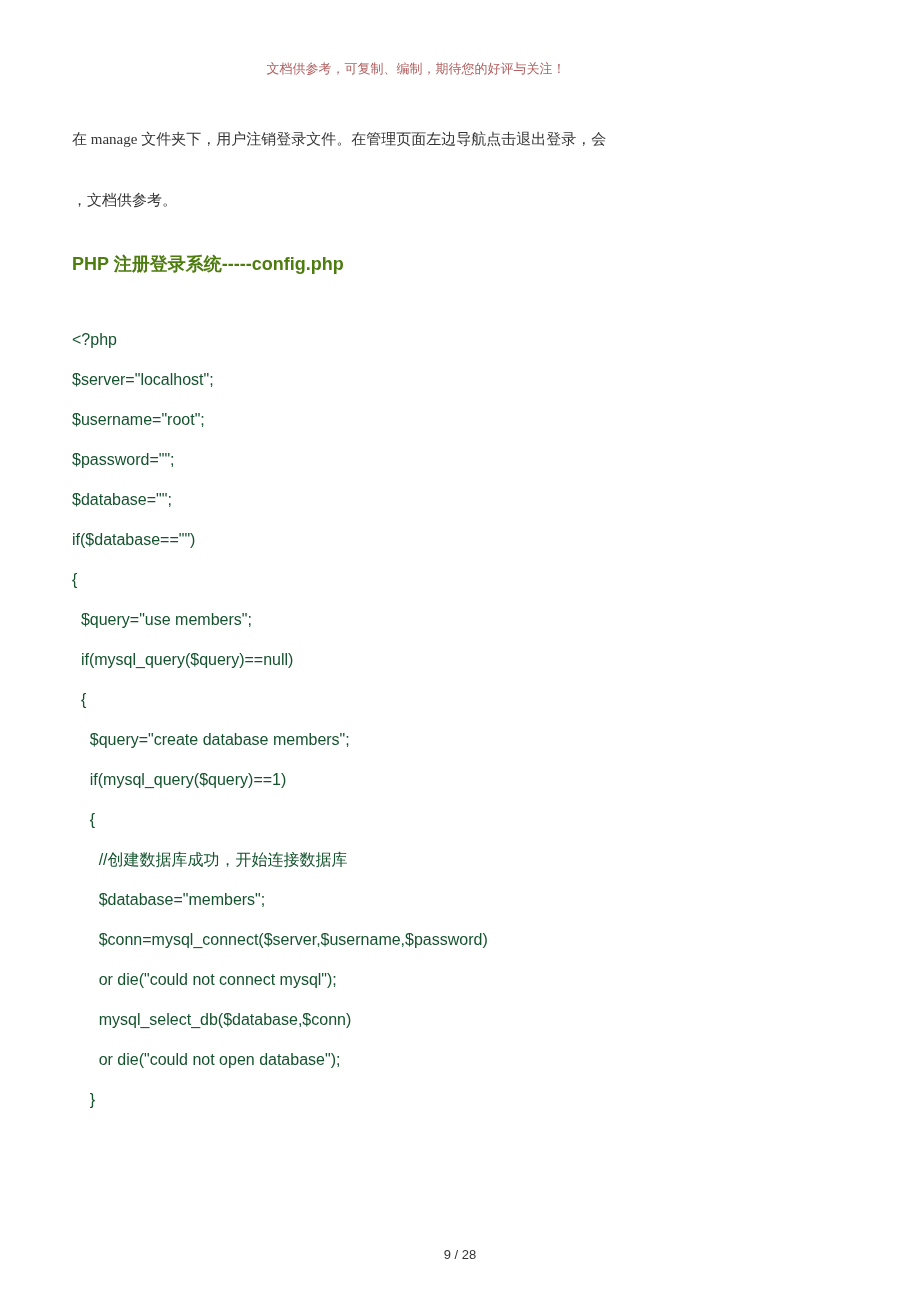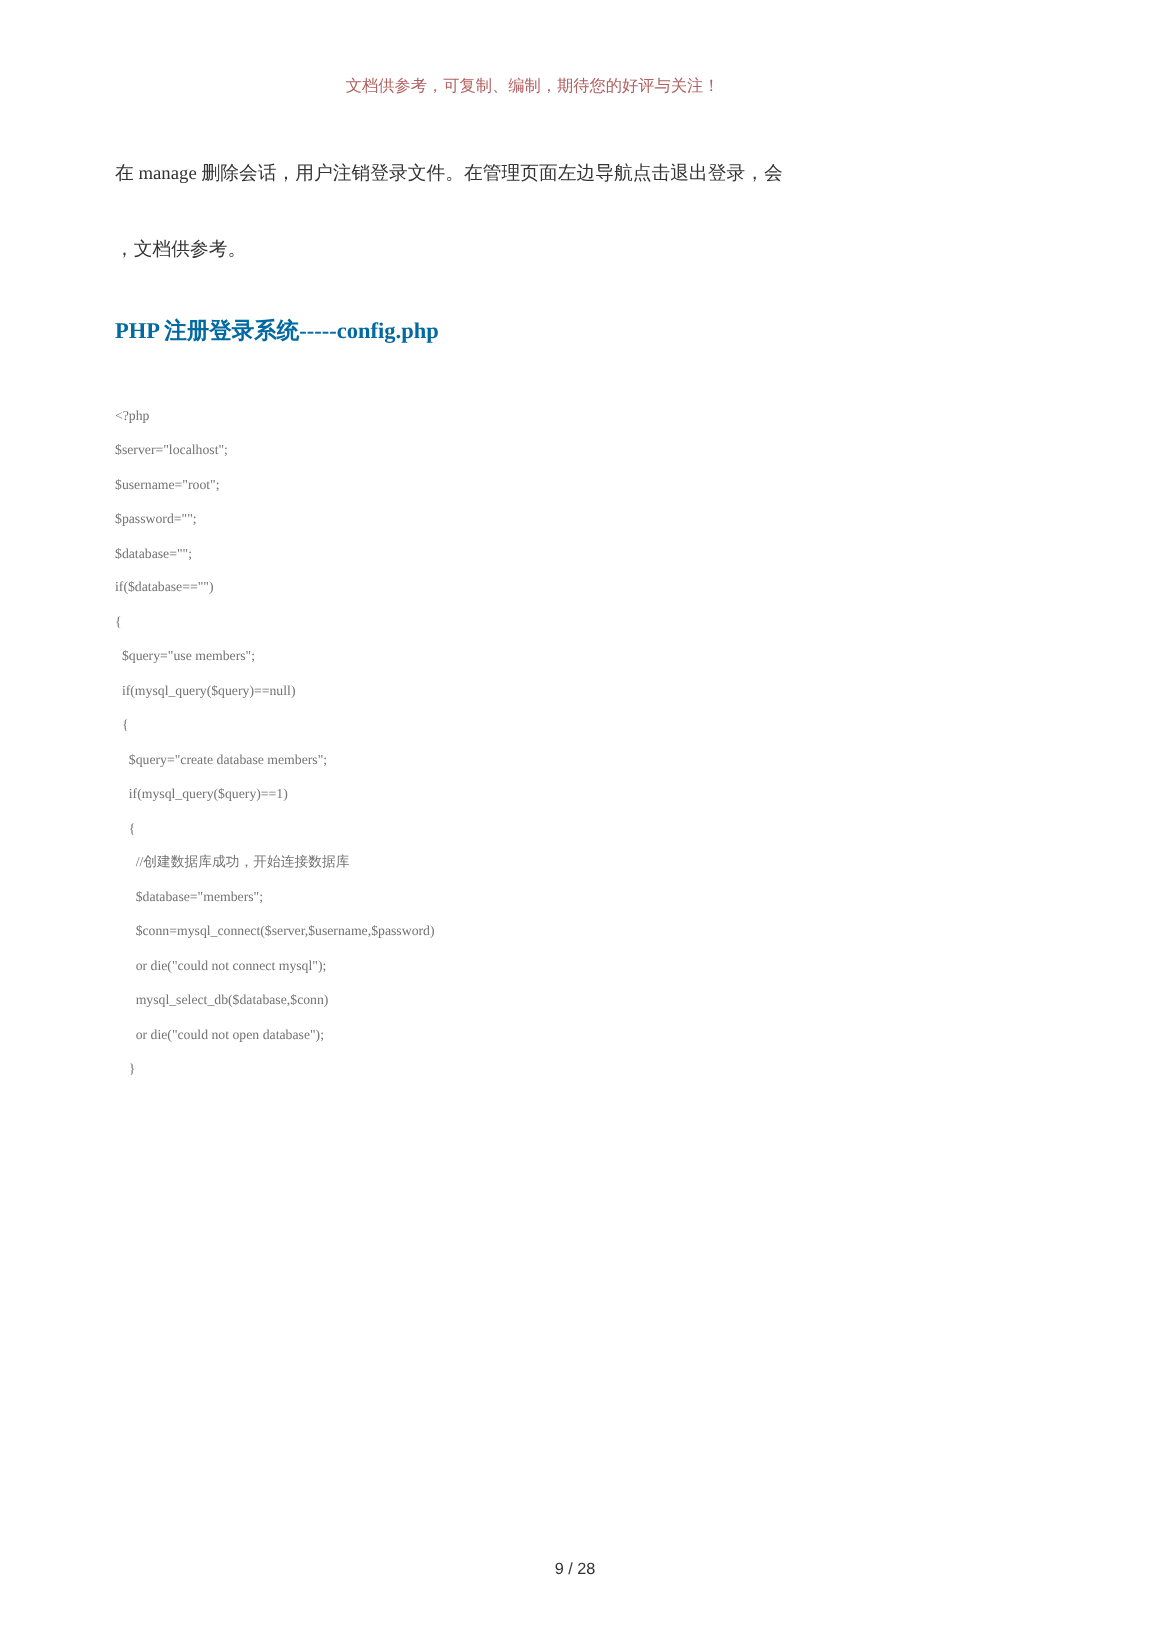--- a/index.html
+++ b/index.html
@@ -8,50 +8,50 @@
       box-sizing: border-box;
     }
     body {
       width: 920px;
       height: 1302px;
       background: #ffffff;
       font-family: "SimSun", "宋体", serif;
       position: relative;
     }
     .page-container {
-      padding: 60px 160px 40px 92px;
+      padding: 60px 160px 40px 72px;
     }
     .header-note {
       text-align: center;
       font-size: 13px;
       color: #b06060;
       margin-bottom: 45px;
       font-family: "SimSun", "宋体", serif;
     }
     .body-text {
       font-size: 15px;
       color: #333333;
       line-height: 2.2;
       font-family: "SimSun", "宋体", serif;
     }
     .paragraph {
       margin-bottom: 28px;
     }
     .section-heading {
       font-size: 18px;
       font-weight: bold;
-      color: #0369a1;
+      color: #4d7c0f;
       margin-top: 20px;
       margin-bottom: 35px;
-      font-family: Liberation Serif, serif;
+      font-family: Liberation Sans, sans-serif;
     }
     .code-block {
-      font-size: 11px;
-      color: #737373;
-      font-family: Liberation Serif, serif;
+      font-size: 16px;
+      color: #14532d;
+      font-family: Liberation Sans, sans-serif;
       line-height: 2.5;
       white-space: pre;
     }
     .page-footer {
       position: absolute;
       bottom: 40px;
       left: 0;
       width: 100%;
       text-align: center;
       font-size: 13px;
@@ -60,21 +60,21 @@
     }
   </style>
 </head>
 <body>
 
 <div class="page-container">
   <div class="header-note">文档供参考，可复制、编制，期待您的好评与关注！</div>
 
   <div class="body-text">
     <div class="paragraph">
-      <div>在 manage 删除会话，用户注销登录文件。在管理页面左边导航点击退出登录，会</div>
+      <div>在 manage 文件夹下，用户注销登录文件。在管理页面左边导航点击退出登录，会</div>
     </div>
     <div class="paragraph">
       <div>，文档供参考。</div>
     </div>
 
     <div class="section-heading">PHP 注册登录系统-----config.php</div>
 
     <div class="code-block">&lt;?php
 $server="localhost";
 $username="root";

